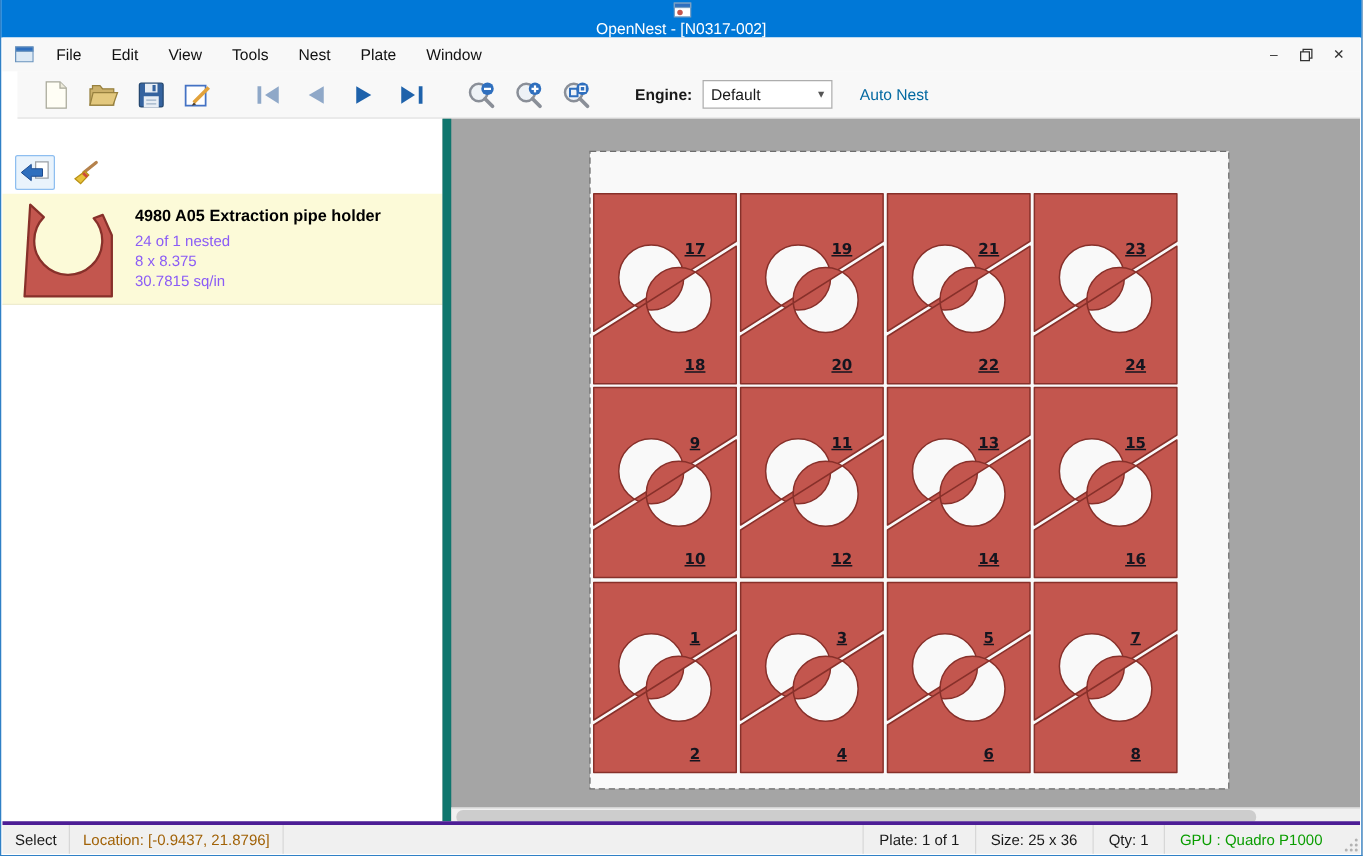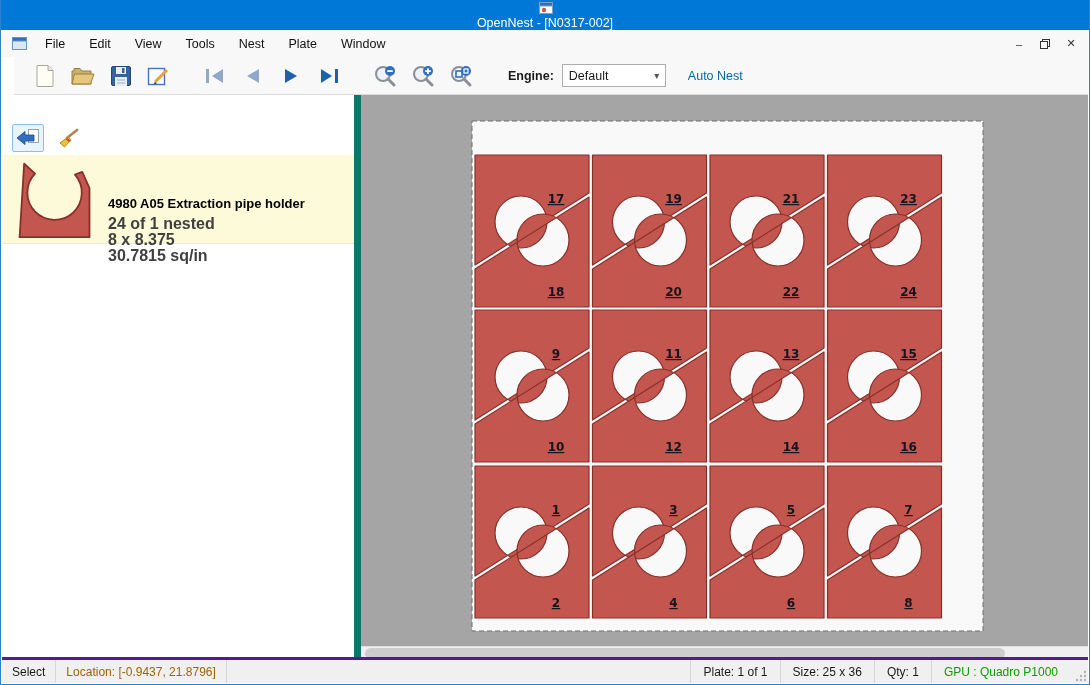--- a/index.html
+++ b/index.html
@@ -33,23 +33,23 @@
   .left-panel{position:absolute;left:0;top:0;bottom:0;width:352px;background:#fff;}
   .panel-tabs{position:absolute;left:0;right:0;top:0;height:26px;background:#f1f1f1;border-bottom:1px solid #a9a9a9;box-sizing:border-box;display:flex;align-items:flex-end;}
   .tab{width:100px;text-align:center;font-size:12.5px;box-sizing:border-box;}
   .tab.inactive{height:22px;line-height:21px;background:#f0f0f0;border:1px solid #b5b5b5;border-bottom:none;margin-left:2px;color:#222;}
   .tab.active{height:26px;line-height:25px;background:#fff;border:1px solid #9b9b9b;border-bottom:1px solid #fff;margin-bottom:-1px;position:relative;z-index:2;}
   .panel-toolbar{position:absolute;left:0;right:0;top:26px;height:34px;background:#fff;display:flex;align-items:center;padding-left:10px;}
   .pt-btn{width:32px;height:28px;display:flex;align-items:center;justify-content:center;margin-right:8px;border-radius:2px;}
   .pt-btn.pressed{border:1px solid #8ebef0;background:#e9f3fc;box-sizing:border-box;}
   .drawing-item{position:absolute;left:0;right:0;top:60px;height:88px;background:#fcfad8;border-bottom:1px solid #eeeccf;display:flex;}
   .thumb{margin:6px 14px 0 14px;}
-  .drawing-text{padding-top:25px;margin-top:16px;}
+  .drawing-text{padding-top:10px;}
   .drawing-title{font-weight:bold;font-size:13px;color:#000;margin-bottom:5px;}
-  .drawing-sub{color:#404040;font-size:16px;line-height:16px;font-weight:bold;}
+  .drawing-sub{color:#8b5cf6;font-size:12px;line-height:16px;}
   
   .canvas{position:absolute;left:352px;right:0;top:0;bottom:0;background:#a5a5a5;border-left:7px solid #0f766e;box-sizing:border-box;}
   .plate-wrap{position:absolute;left:110px;top:25px;}
   .hscroll{position:absolute;left:0;right:0;bottom:0;height:14px;background:#f0f0f0;border-top:1px solid #dcdcdc;box-sizing:border-box;}
   .hthumb{position:absolute;left:4px;top:1px;height:11px;width:640px;background:#cdcdcd;border-radius:6px;}
   
   .statusbar{position:absolute;left:1px;right:1px;bottom:1px;height:23px;background:#f0f0f0;border-top:3px solid #4c1d95;display:flex;align-items:center;font-size:12px;}
   .st-cell{padding:0 10px;height:100%;display:flex;align-items:center;}
   .st-sep{width:1px;height:100%;background:#d7d7d7;}
   .st-loc{color:#a16207;}

